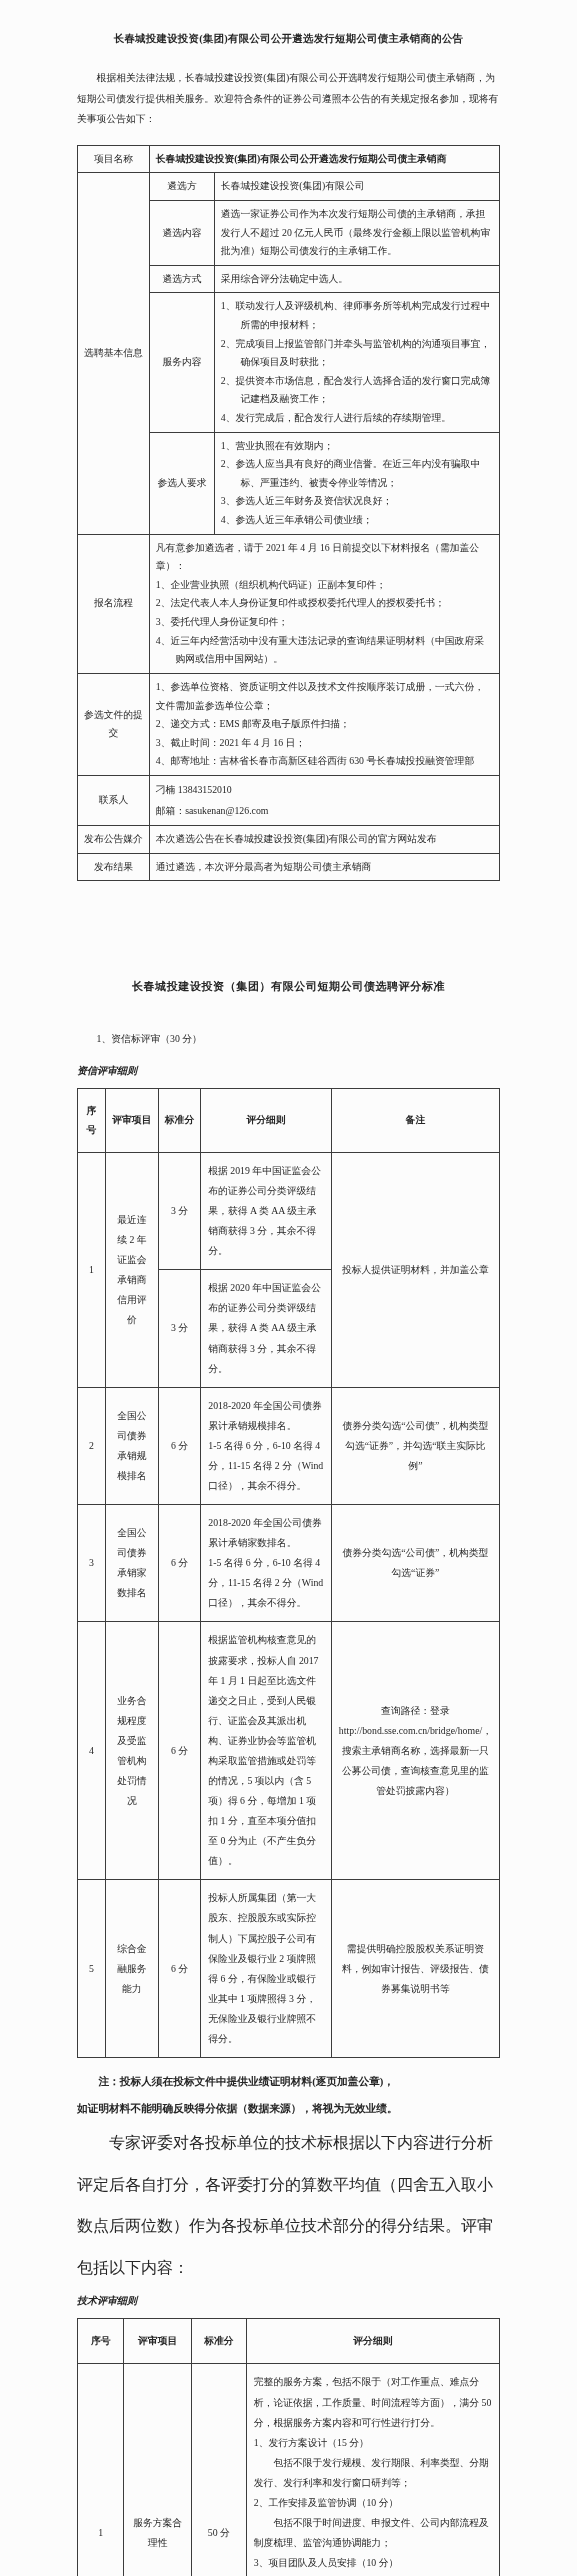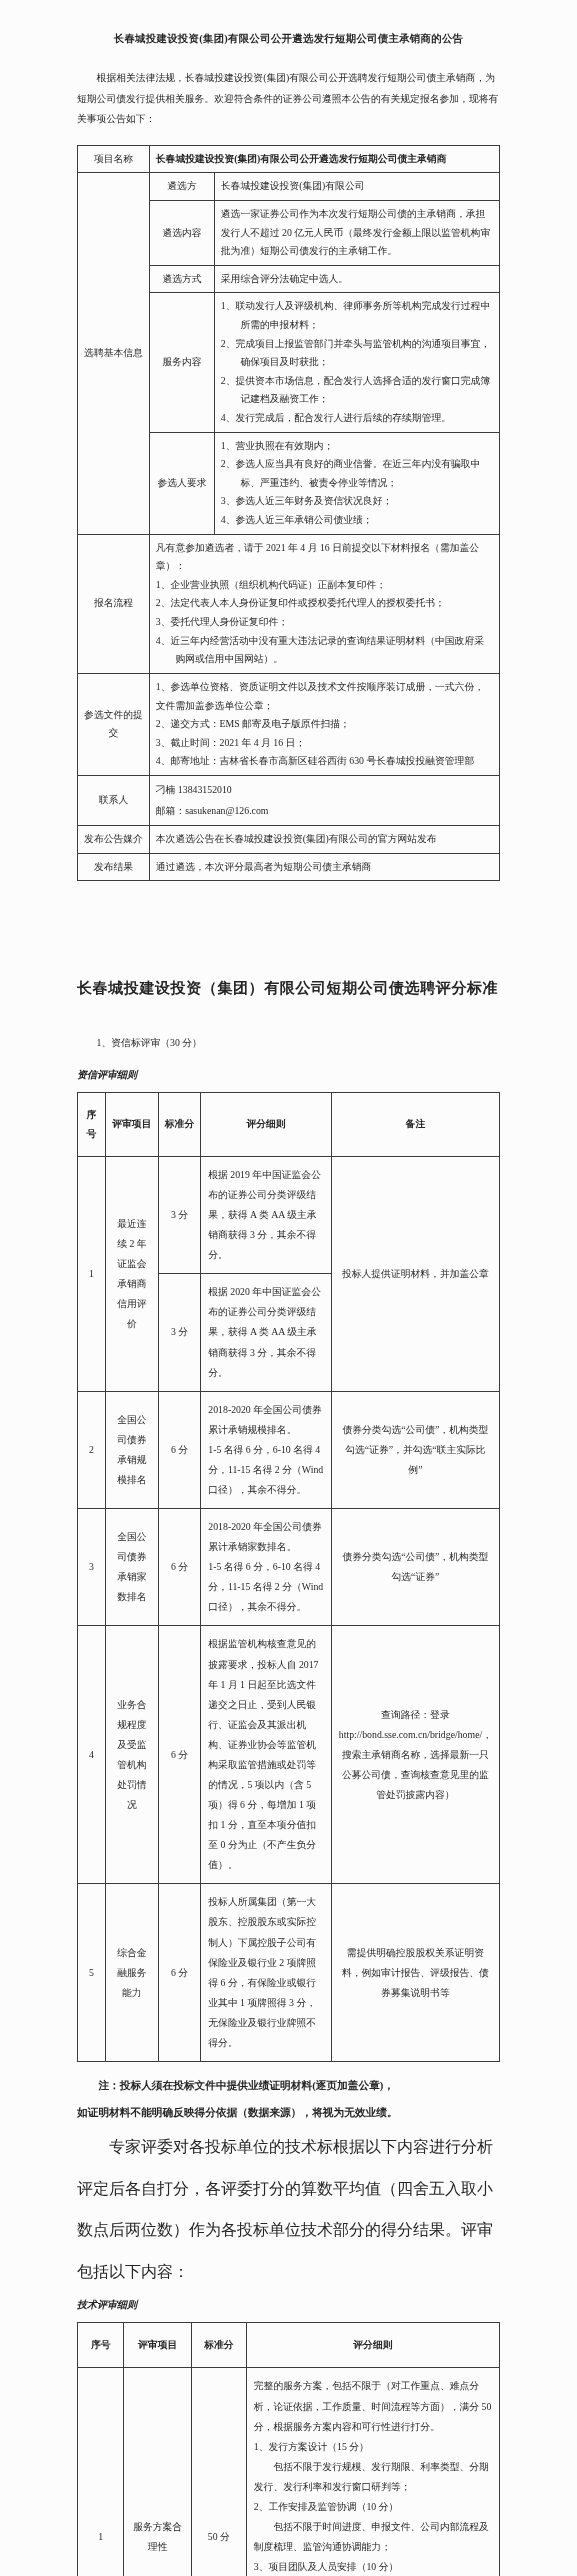--- a/index.html
+++ b/index.html
@@ -47,23 +47,23 @@
   }
   .lbl { text-align: left; font-weight: bold; }
   .c   { text-align: center; }
   .hang {
     padding-left: 2em;
     text-indent: -2em;
   }
   .preline { white-space: pre-line; }
   .gap-pagebreak { height: 98px; }
   .doc-title2 {
-    font-size: 15px;
-    font-weight: bold;
-    text-align: left;
+    font-size: 11px;
+    font-weight: bold;
+    text-align: center;
     margin: 0 0 35px 0;
     letter-spacing: 0.6px;
   }
   .sec-heading {
     font-size: 9.8px;
     text-indent: 2em;
     margin: 17.3px 0 15px 0;
     line-height: 2;
   }
   .table-caption {

